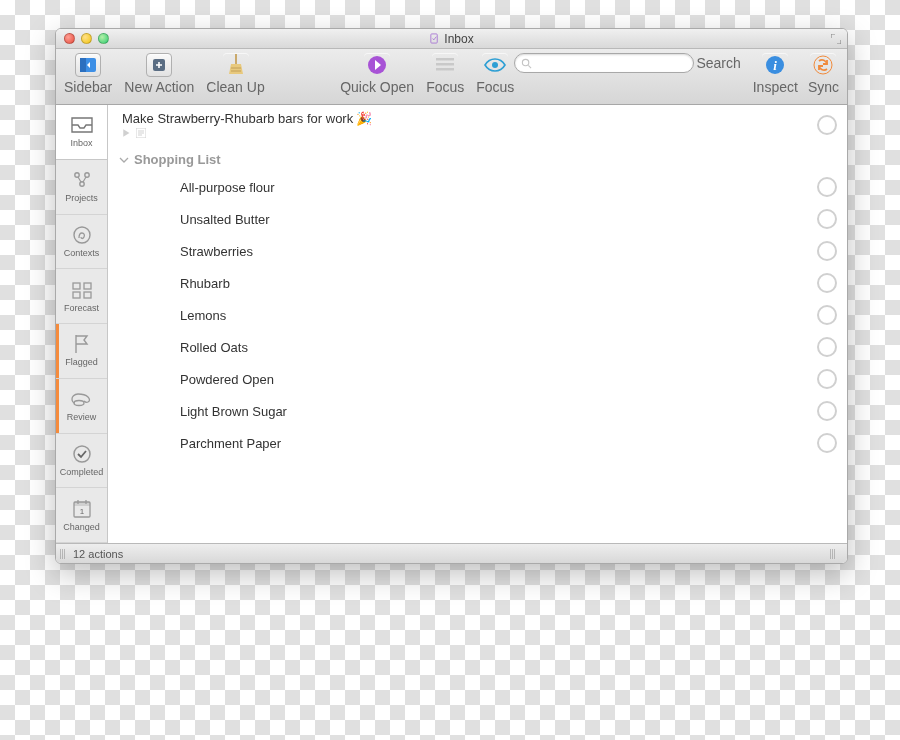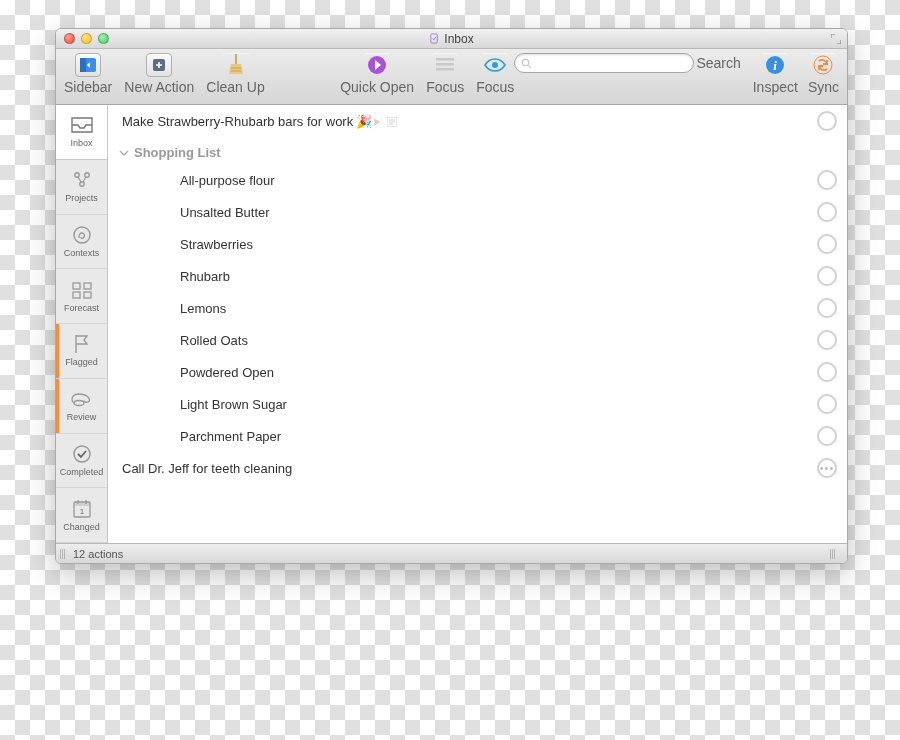--- a/index.html
+++ b/index.html
@@ -73,21 +73,21 @@
   .row .circle { margin-left:auto; width:20px; height:20px; border:2px solid #d0d0d0; border-radius:50%; background:#fff; flex-shrink:0; }
   .row .circle.dotted { position:relative; border:none; }
   .row .circle.dotted::before { content:"•••"; position:absolute; inset:0; display:flex; align-items:center; justify-content:center; color:#bbb; font-size:11px; letter-spacing:1px; border:2px solid #d0d0d0; border-radius:50%; }
   .task-title { font-size:13px; color:#333; }
   .header-row { font-size:13px; color:#999; font-weight:600; display:flex; align-items:center; padding:8px 10px 4px 0; }
   .disclosure { width:12px; height:12px; margin-right:4px; display:flex; align-items:center; justify-content:center; color:#aaa; }
   .note-icon { display:inline-flex; align-items:center; gap:4px; margin-top:2px; }
   .note-icon svg { width:10px; height:10px; opacity:0.45; }
   .pad-0 { padding-left: 14px; }
   .pad-2 { padding-left: 72px; }
-  .first-task { display:flex; flex-direction:row; }
+  .first-task { display:flex; flex-direction:column; }
   .first-task .line1 { display:flex; align-items:center; gap:4px; }
   
   .statusbar { height:20px; background:linear-gradient(#eee,#d8d8d8); border-top:1px solid #b9b9b9; display:flex; align-items:center; padding:0 4px; font-size:11px; color:#555; }
   .grip { display:inline-flex; gap:1px; margin-right:8px; opacity:0.5; }
   .grip span { width:1px; height:10px; background:#888; }
 </style>
 </head>
 <body>
 
 <div class="window">
@@ -354,24 +354,20 @@
         </div>
       <div class="row pad-2">
           <span class="task-title">Light Brown Sugar</span>
           <div class="circle"></div>
         </div>
       <div class="row pad-2">
           <span class="task-title">Parchment Paper</span>
           <div class="circle"></div>
         </div>
 
-      <div class="row pad-0">
-        <span class="task-title">Call Dr. Jeff for teeth cleaning</span>
-        <div class="circle dotted"></div>
-      </div>
     </div>
   </div>
 
   <div class="statusbar">
     <span class="grip">
         <span></span>
         <span></span>
         <span></span>
       </span>
     <span>12 actions</span>

